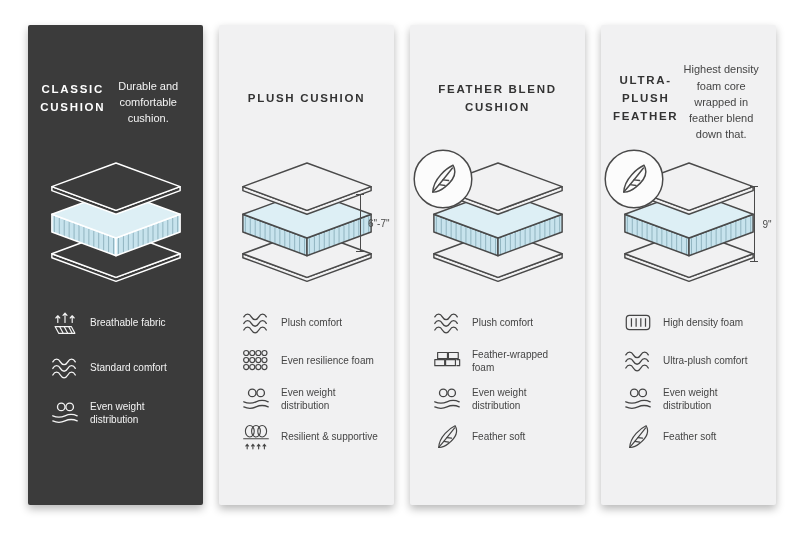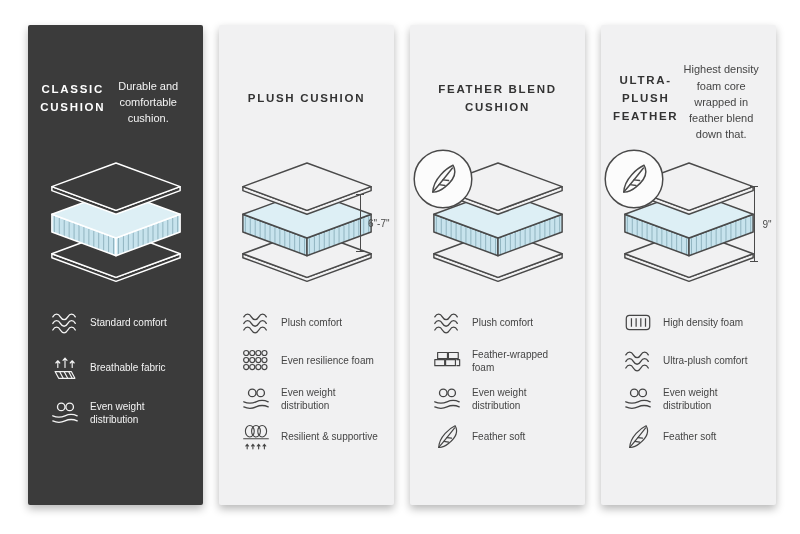--- a/index.html
+++ b/index.html
@@ -172,29 +172,29 @@
       <p class="desc">Durable and comfortable cushion.</p>
     </header>
     <div class="diagram">
       <svg class="mattress" viewBox="0 0 150 126">
           <use href="#mattress"></use>
         </svg>
     </div>
     <ul class="features">
       <li class="feature">
         <svg class="ficon">
+            <use href="#icon-breathable"></use>
+          </svg>
+        <span class="flabel">Breathable fabric</span>
+      </li>
+      <li class="feature">
+        <svg class="ficon">
             <use href="#icon-waves"></use>
           </svg>
         <span class="flabel">Standard comfort</span>
-      </li>
-      <li class="feature">
-        <svg class="ficon">
-            <use href="#icon-breathable"></use>
-          </svg>
-        <span class="flabel">Breathable fabric</span>
       </li>
       <li class="feature">
         <svg class="ficon">
             <use href="#icon-weight"></use>
           </svg>
         <span class="flabel">Even weight distribution</span>
       </li>
     </ul>
   </section>
 

